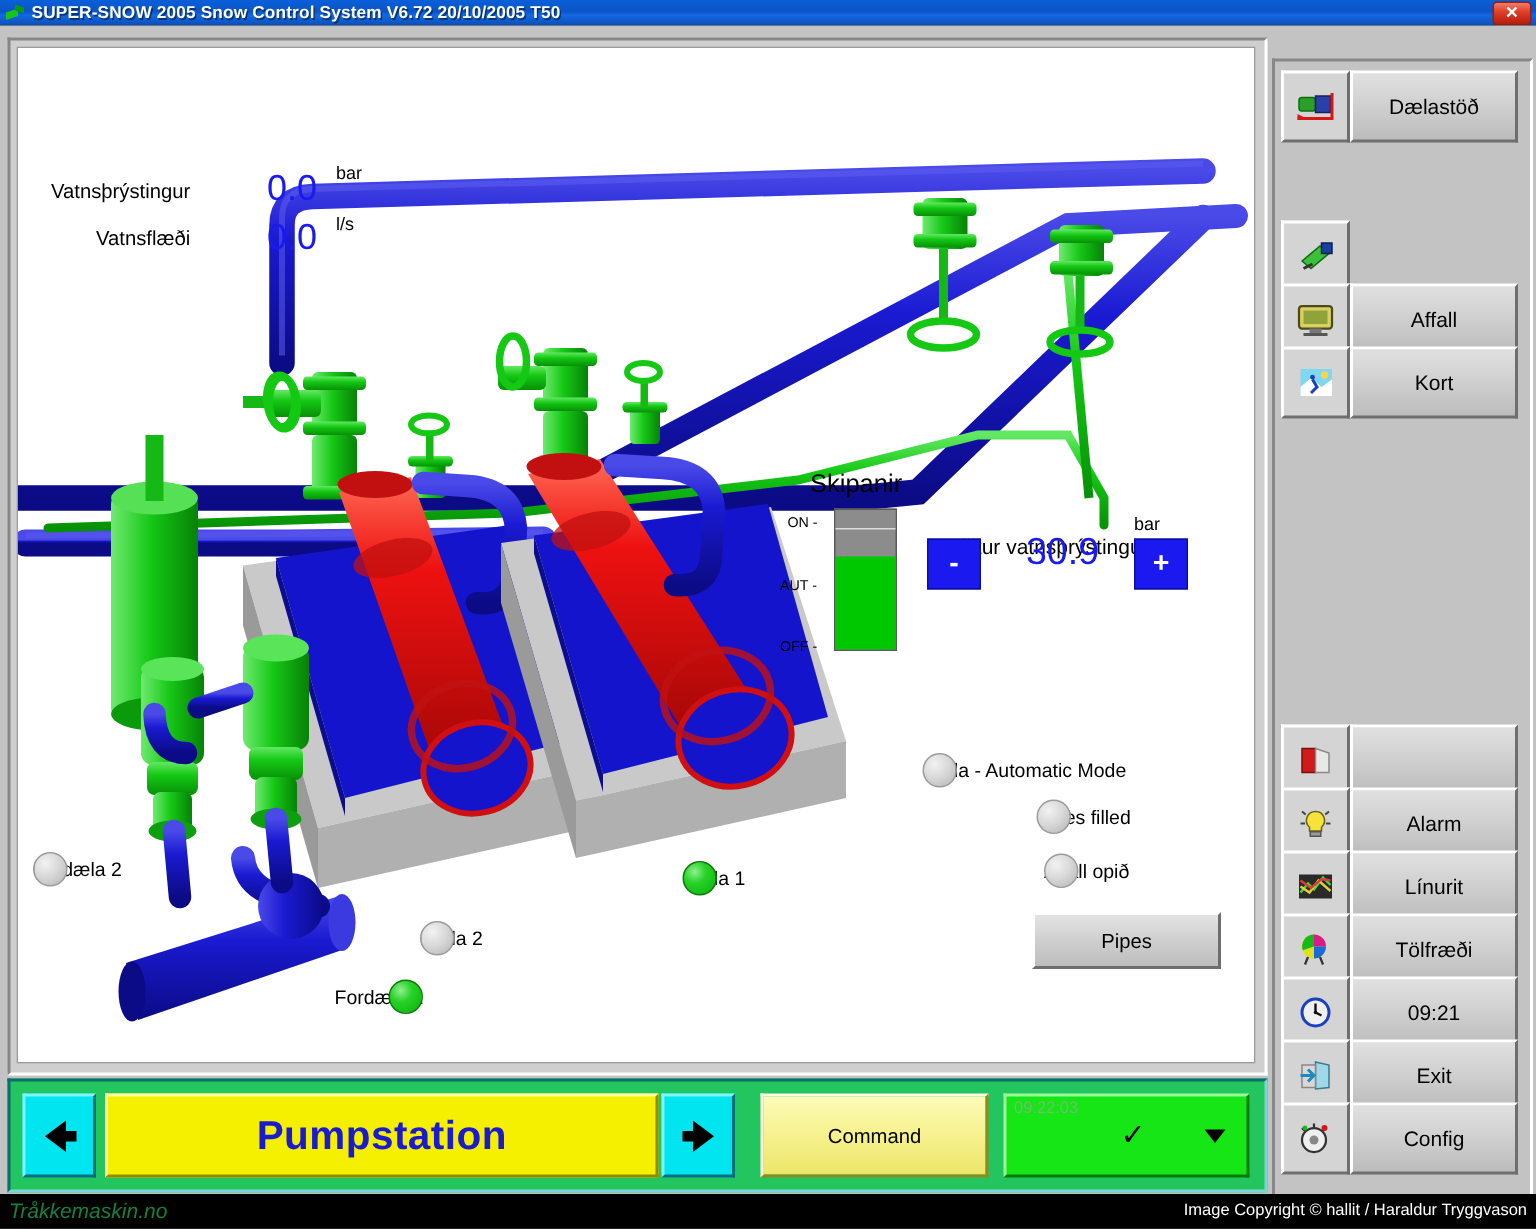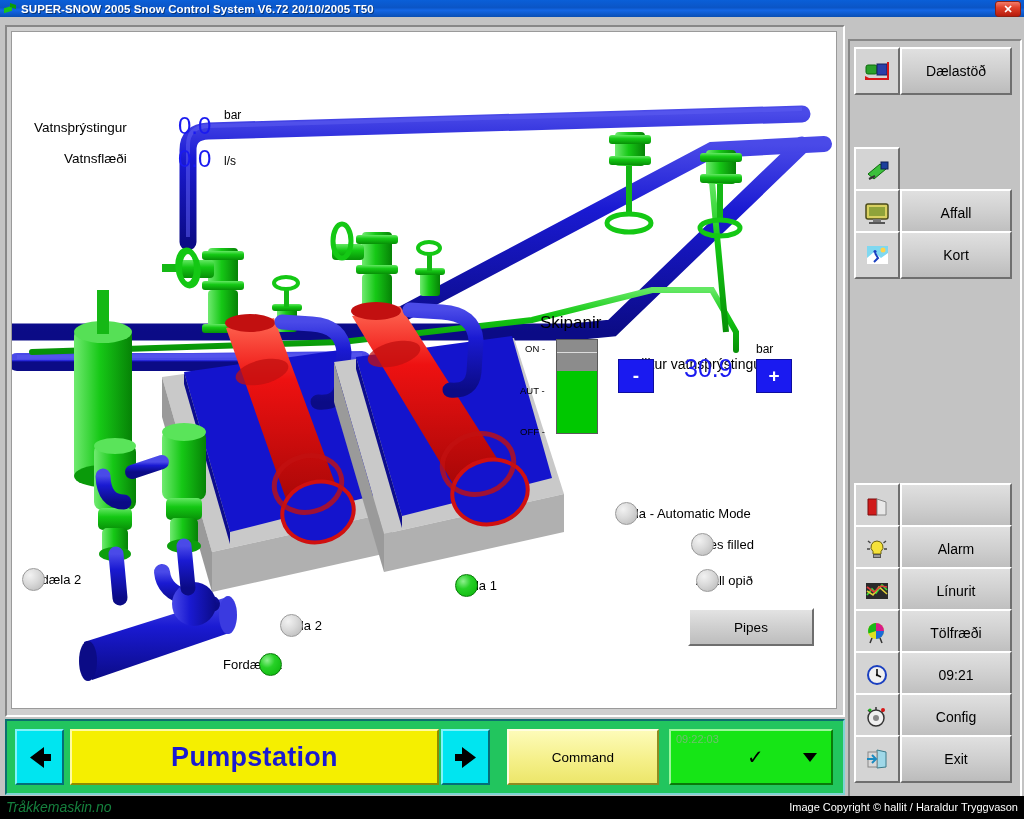--- a/index.html
+++ b/index.html
@@ -286,21 +286,21 @@
         <path d="M91,444 Q92,470 112,470" stroke="url(#gBlue)" stroke-width="15" fill="none" stroke-linecap="round"></path>
         <path d="M120,440 L150,430" stroke="url(#gBlue)" stroke-width="14" fill="none" stroke-linecap="round"></path>
       </svg>
 
       <div class="ro" style="left:22px;top:88px;">Vatnsþrýstingur</div>
       <div class="ro-val" style="left:166px;top:80px;">0.0</div>
       <div class="ro-unit" style="left:212px;top:76px;">bar</div>
 
       <div class="ro" style="left:52px;top:119px;">Vatnsflæði</div>
       <div class="ro-val" style="left:166px;top:113px;">0.0</div>
-      <div class="ro-unit" style="left:212px;top:110px;margin-top:12px;">l/s</div>
+      <div class="ro-unit" style="left:212px;top:110px;">l/s</div>
 
       <div class="sk-title" style="left:528px;top:281px;">Skipanir</div>
 
       <div class="sk-tick" style="left:513px;top:311px;">ON -</div>
       <div class="sk-tick" style="left:508px;top:353px;">AUT -</div>
       <div class="sk-tick" style="left:508px;top:394px;">OFF -</div>
 
       <div class="sk-bar" style="left:544px;top:307px;">
         <div class="seg-top"></div>
         <div class="fill"></div>
@@ -467,39 +467,39 @@
               <circle cx="15" cy="13" r="9" fill="#f0f0f0" stroke="#1a3fc0" stroke-width="2"></circle>
               <path d="M15,13 L15,7 M15,13 L19,15" stroke="#111" stroke-width="1.6"></path>
               <circle cx="15" cy="13" r="1.2" fill="#111"></circle>
             </svg>
           </div>
           <div class="sbtn">09:21</div>
         </div>
         <div class="srow">
           <div class="sico">
             <svg width="30" height="26" viewBox="0 0 30 26">
+              <path d="M15,4 L24,6 L24,21 L15,22 Z" fill="#9fd8e8" stroke="#3a7a8a"></path>
+              <rect x="6" y="6" width="9" height="15" fill="#d8d8d8" stroke="#888"></rect>
+              <path d="M5,13 L13,13 M10,9 L14,13 L10,17" stroke="#1a8ac0" stroke-width="2" fill="none"></path>
+            </svg>
+          </div>
+          <div class="sbtn">Exit</div>
+        </div>
+        <div class="srow">
+          <div class="sico">
+            <svg width="30" height="26" viewBox="0 0 30 26">
               <circle cx="14" cy="14" r="8" fill="#f0f0f0" stroke="#333" stroke-width="1.5"></circle>
               <circle cx="14" cy="14" r="3" fill="#888"></circle>
               <path d="M14,6 L14,3 M20,8 L22,6 M8,8 L6,6" stroke="#333" stroke-width="1.5"></path>
               <circle cx="21" cy="6" r="2" fill="#d81616"></circle>
               <circle cx="8" cy="6" r="1.6" fill="#19b819"></circle>
             </svg>
           </div>
           <div class="sbtn">Config</div>
         </div>
-        <div class="srow">
-          <div class="sico">
-            <svg width="30" height="26" viewBox="0 0 30 26">
-              <path d="M15,4 L24,6 L24,21 L15,22 Z" fill="#9fd8e8" stroke="#3a7a8a"></path>
-              <rect x="6" y="6" width="9" height="15" fill="#d8d8d8" stroke="#888"></rect>
-              <path d="M5,13 L13,13 M10,9 L14,13 L10,17" stroke="#1a8ac0" stroke-width="2" fill="none"></path>
-            </svg>
-          </div>
-          <div class="sbtn">Exit</div>
-        </div>
       </div>
 
     </div>
 
   </div>
 
   <div class="footer">
     <span class="foot-l">Tråkkemaskin.no</span>
     <span class="foot-r">Image Copyright © hallit / Haraldur Tryggvason</span>
   </div>

